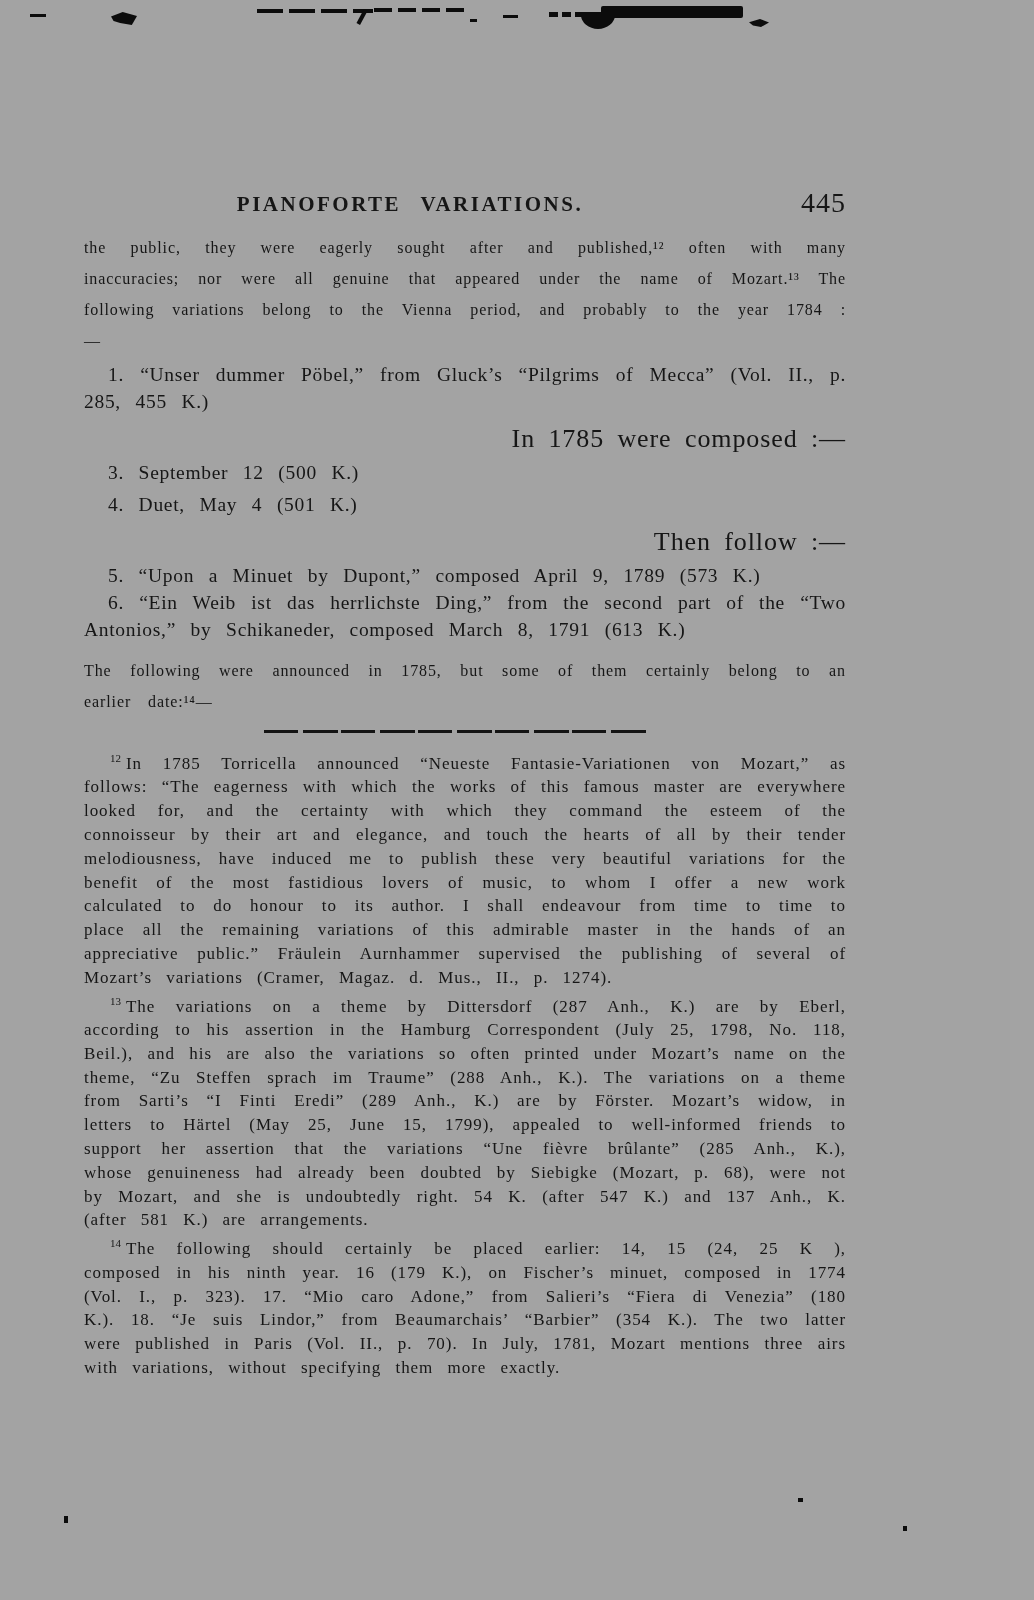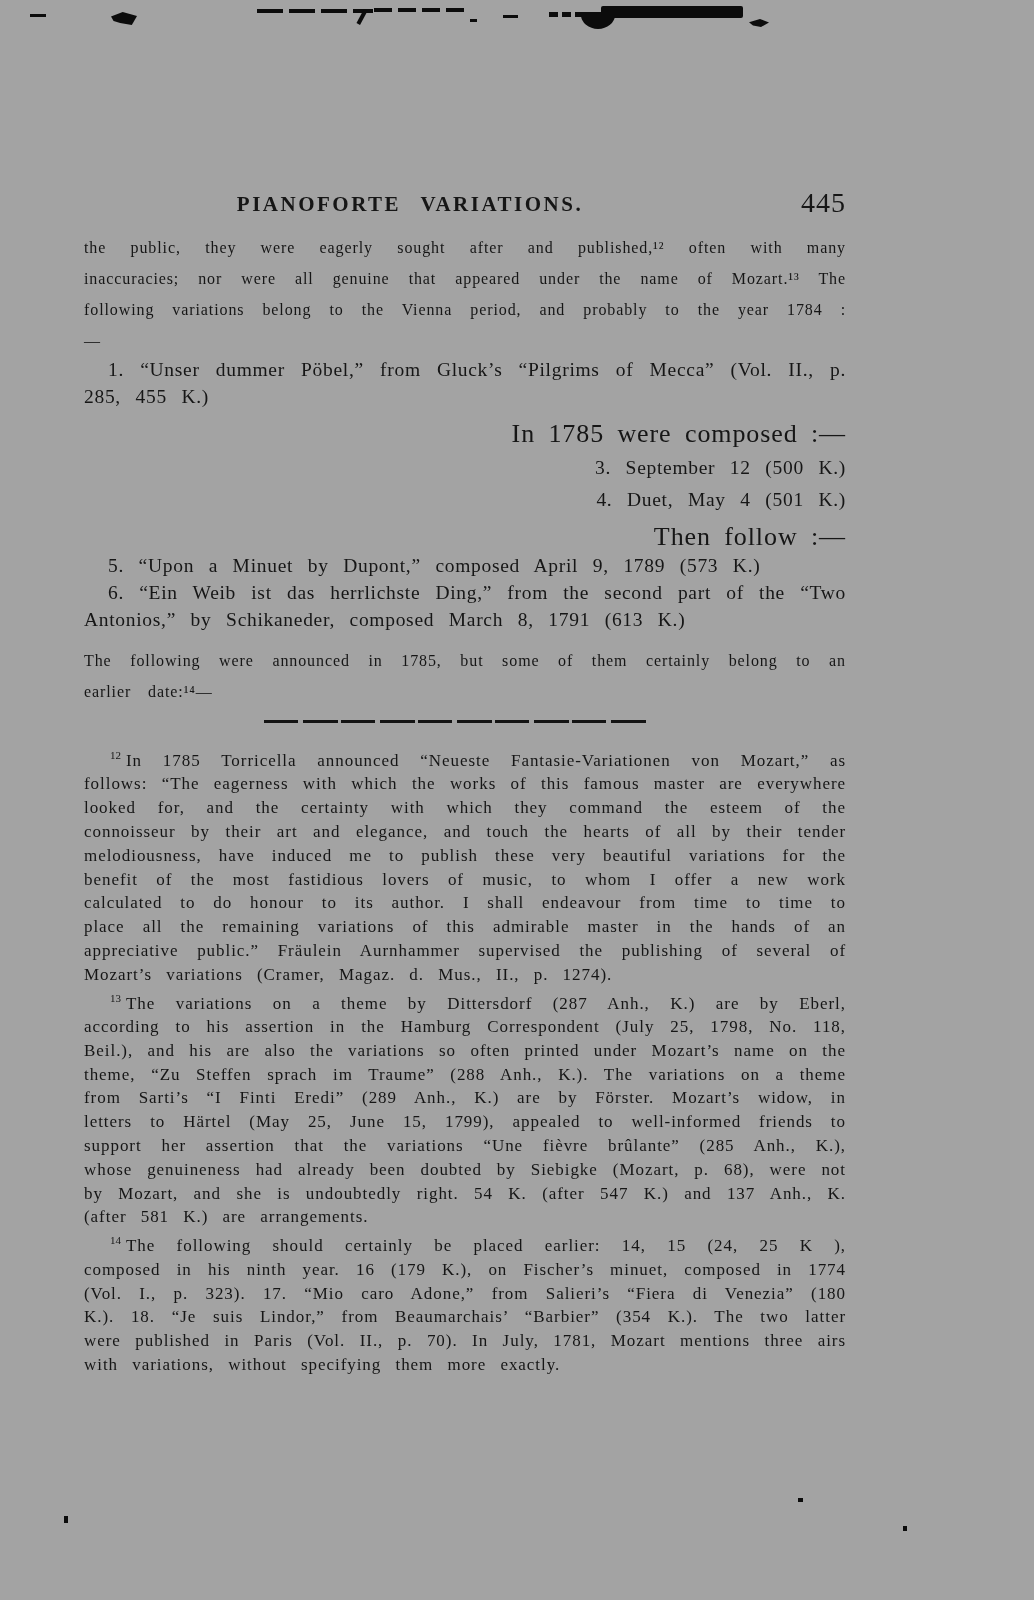--- a/index.html
+++ b/index.html
@@ -65,38 +65,38 @@
     letter-spacing: 0.9px; word-spacing: 12px;
   }
   .para.announced { margin-top: 12px; }
   .list-item {
     margin: 0;
     font-size: 19.5px; line-height: 27px;
     text-align: justify;
     letter-spacing: 0.7px; word-spacing: 9px;
     text-indent: 24px;
   }
-  .list-item.first { }
-  .list-item.single { margin-top: 5px; text-align: right; }
+  .list-item.first { margin-top: 5px; }
+  .list-item.single { margin-top: 5px; text-align: left; }
   .section-line {
     margin: 9px 0 0 0;
     font-size: 26px; line-height: 30px;
     letter-spacing: 0.9px; word-spacing: 6px; text-align: right;
   }
 
   
   .fn-rule {
     margin-top: 13px;
     margin-left: 180px;
     width: 382px; height: 3px;
     background: repeating-linear-gradient(90deg,#141414 0 34px,transparent 34px 39px,#141414 39px 74px,transparent 74px 77px);
   }
 
   
-  .footnotes { margin-top: 21px; }
+  .footnotes { margin-top: 14px; }
   .footnote {
     margin: 0;
     font-size: 17px; line-height: 23.8px;
     text-align: justify;
     letter-spacing: 0.95px; word-spacing: 9px;
     text-indent: 26px;
   }
   .fn-marker {
     font-size: 11px;
     margin-right: 5px;

